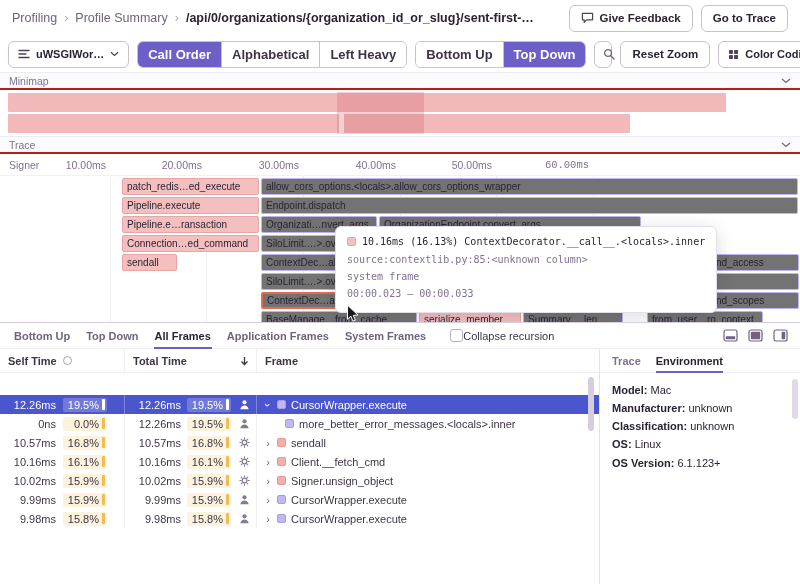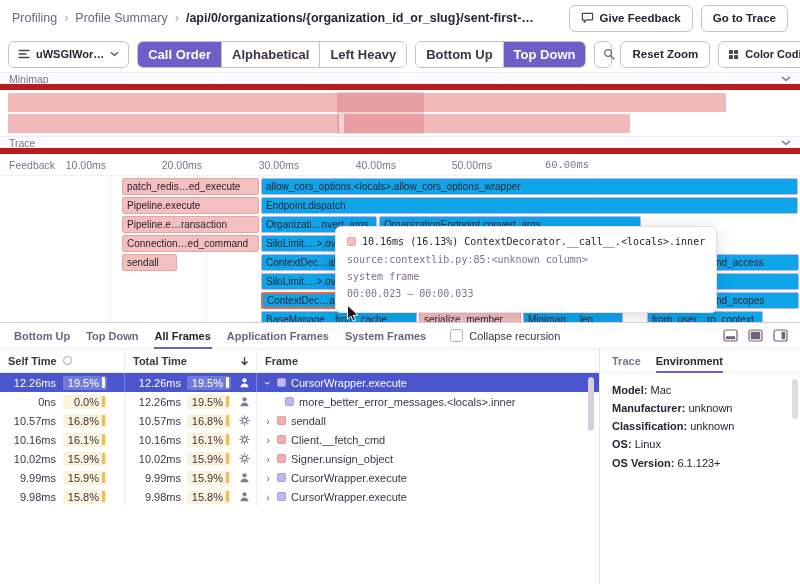--- a/index.html
+++ b/index.html
@@ -31,65 +31,65 @@
   .search { flex:1; min-width:0; height:27px; display:flex; align-items:center; gap:6px;
             border:1px solid #C8C0D0; border-radius:6px; padding:0 8px; color:#80708F; background:#fff; }
   .search input { border:0; outline:0; flex:1; min-width:0; background:transparent;
                   font-family:"Liberation Sans",sans-serif; font-size:11.5px; color:#2B2233; }
   .search input::placeholder { color:#80708F; }
   .icon { display:inline-flex; color:#71637E; flex:0 0 auto; }
   .btn .icon, .dd .icon { color:#4E4458; }
   
   .secbar { height:18px; display:flex; align-items:center; justify-content:space-between; padding:0 9px;
             font-size:10.5px; color:#80708F; background:#FBFAFC;
-            border-top:1px solid #EFEBF3; border-bottom:6px solid #b91c1c; }
+            border-top:1px solid #EFEBF3; border-bottom:2px solid #b91c1c; }
   
   .minimap { position:relative; height:46px; background:#fff; overflow:hidden; }
   .mmblock { position:absolute; border-radius:1px; }
   
   .axis { position:relative; height:22px; font-size:10.5px; color:#80708F; border-bottom:1px solid #F3F0F6; }
   .profile-label { position:absolute; left:9px; top:5px; }
   .tick-label { position:absolute; top:5px; width:68px; text-align:right; }
   .flamewrap { position:relative; height:146px; background:#fff; overflow:hidden; }
   .gridline { position:absolute; top:0; bottom:0; width:1px; background:#F1EDF4; }
   .frame { position:absolute; height:17px; line-height:15px; font-size:10px; color:#2B2233;
            border:1px solid; border-radius:2px; padding:0 4px; white-space:nowrap; overflow:hidden; cursor:pointer; }
-  .frame.purple { background:#0ea5e9; border-color:#C0B3F0; }
+  .frame.purple { background:#737373; border-color:#C0B3F0; }
   .frame.pink   { background:#F4C0BF; border-color:#E9A5A3; }
   .frame.highlight { border:2px solid #EC6A4C; line-height:13px; }
   .tooltip { position:absolute; left:335px; top:50px; width:382px; z-index:6; background:#fff;
              border:1px solid #E4DFE9; border-radius:6px; box-shadow:0 4px 18px rgba(43,34,51,.16);
              padding:9px 11px; font-family:"DejaVu Sans Mono", monospace; font-size:10px; }
   .tt-title { display:flex; align-items:center; gap:6px; color:#2B2233; margin-bottom:7px; white-space:nowrap; }
   .tt-swatch { width:9px; height:9px; border-radius:2px; background:#F4C0BF; border:1px solid #E9A5A3; flex:0 0 auto; }
   .tt-line { color:#80708F; margin-bottom:6px; white-space:nowrap; }
   .tt-line:last-child { margin-bottom:4px; }
   
   .bottom { position:absolute; left:0; right:0; top:322px; bottom:0; background:#fff;
             border-top:1px solid #D6CEDD; display:flex; flex-direction:column; }
   .tabbar { height:26px; flex:0 0 auto; display:flex; align-items:center; padding:0 6px; gap:2px;
             border-bottom:1px solid #EFEBF3; }
   .btab { border:0; background:none; cursor:pointer; height:100%; padding:0 8px; position:relative;
           font-family:"Liberation Sans",sans-serif; font-size:11px; font-weight:700; color:#71637E; }
   .btab.active { color:#2B2233; }
   .btab.active::after { content:""; position:absolute; left:7px; right:7px; bottom:-1px; height:2px; background:#6C5FC7; }
-  .collapse { display:flex; align-items:center; gap:6px; margin-left:14px; font-size:11px; color:#3E3446; cursor:pointer; }
+  .collapse { display:flex; align-items:center; margin-left:14px; font-size:11px; color:#3E3446; cursor:pointer; }
   .checkbox { width:13px; height:13px; border:1px solid #B8AEC2; border-radius:3px; background:#fff; }
   .layout-icons { margin-left:auto; display:flex; align-items:center; gap:10px; padding-right:6px; color:#71637E; }
   .layout-icons .icon { cursor:pointer; }
   .split { flex:1; display:flex; min-height:0; }
   .tablewrap { width:600px; flex:0 0 auto; border-right:1px solid #E7E1EC; display:flex; flex-direction:column; position:relative; }
   .thead { height:24px; flex:0 0 auto; display:flex; align-items:center; border-bottom:1px solid #EFEBF3;
            font-size:11px; font-weight:700; color:#3E3446; }
   .h-self  { width:125px; height:100%; display:flex; align-items:center; gap:6px; padding-left:8px; border-right:1px solid #F1EDF4; }
   .h-total { width:132px; height:100%; display:flex; align-items:center; gap:6px; padding-left:8px; border-right:1px solid #F1EDF4; }
   .h-frame { flex:1; padding-left:8px; }
   .sort-circle { width:9px; height:9px; border:1px solid #A99FB5; border-radius:50%; }
   .sort-arrow { margin-left:auto; margin-right:7px; color:#3E3446; display:inline-flex; }
-  .tbody { flex:1; position:relative; overflow:hidden; }
+  .tbody { flex:1; position:relative; overflow:hidden;margin-top:22px; }
   .trow { height:19px; display:flex; align-items:stretch; font-size:11px; color:#3E3446; cursor:pointer; }
   .c-self  { width:125px; display:flex; align-items:center; justify-content:flex-end; gap:7px; padding-right:17px; border-right:1px solid #F1EDF4; }
   .c-total { width:132px; display:flex; align-items:center; justify-content:flex-end; gap:6px; padding-right:5px;  border-right:1px solid #F1EDF4; }
   .tval { min-width:44px; text-align:right; }
   .pct { display:flex; align-items:center; justify-content:flex-end; gap:3px; width:44px;
          background:#FCF3DC; border-radius:2px; padding:1px 2px 1px 0; }
   .bar { width:3px; height:11px; background:#EDBE55; border-radius:1px; }
   .ticon { display:inline-flex; width:14px; justify-content:center; color:#857A92; }
   .ticon.user svg { fill:currentColor; }
   .ticon.gear svg { stroke:currentColor; fill:none; }
@@ -222,21 +222,21 @@
 
 <div class="secbar">
   <span>Trace</span>
   <span class="icon">
     <svg width="10" height="6" viewBox="0 0 10 6">
         <path d="M1 1l4 3.5L9 1" fill="none" stroke="currentColor" stroke-width="1.3"></path>
       </svg>
   </span>
 </div>
 <div class="axis">
-  <span class="profile-label">Feedback</span>
+  <span class="profile-label">Signer</span>
 <span class="tick-label" style="left: 38px;">10.00ms</span>
     <span class="tick-label" style="left: 134px;">20.00ms</span>
     <span class="tick-label" style="left: 231px;">30.00ms</span>
     <span class="tick-label" style="left: 328px;">40.00ms</span>
     <span class="tick-label" style="left: 424px;">50.00ms</span>
     <span class="tick-label" style="left: 521px; font-family: Liberation Mono, monospace;">60.00ms</span>
   </div>
 <div class="flamewrap">
     <div class="gridline" style="left: 593px;"></div>
     <div class="gridline" style="left: 496px;"></div>
@@ -255,21 +255,21 @@
     <div class="frame purple" style="left: 261px; top: 59px; width: 116px;">SiloLimit.…&gt;.over…</div>
     <div class="frame pink" style="left: 122px; top: 78px; width: 55px;">sendall</div>
     <div class="frame purple" style="left: 261px; top: 78px; width: 76px;">ContextDec…als&gt;.i…</div>
     <div class="frame purple" style="left: 711px; top: 78px; width: 88px;">nd_access</div>
     <div class="frame purple" style="left: 261px; top: 97px; width: 76px;">SiloLimit.…&gt;.over</div>
     <div class="frame purple" style="left: 711px; top: 97px; width: 88px;"></div>
     <div class="frame purple highlight" style="left: 261px; top: 116px; width: 76px;">ContextDec…als&gt;.i</div>
     <div class="frame purple" style="left: 711px; top: 116px; width: 88px;">nd_scopes</div>
     <div class="frame purple" style="left: 261px; top: 135px; width: 156px;">BaseManage…from_cache</div>
     <div class="frame pink" style="left: 419px; top: 135px; width: 102px;">serialize_member</div>
-    <div class="frame purple" style="left: 523px; top: 135px; width: 100px;">Minimap.__len__</div>
+    <div class="frame purple" style="left: 523px; top: 135px; width: 100px;">Summary.__len__</div>
     <div class="frame purple" style="left: 647px; top: 135px; width: 116px;">from_user…ro_context</div>
     <div class="tooltip">
     <div class="tt-title">
       <span class="tt-swatch"></span>
       <span>10.16ms (16.13%) ContextDecorator.__call__.&lt;locals&gt;.inner</span>
     </div>
     <div class="tt-line">source:contextlib.py:85:&lt;unknown column&gt;</div>
     <div class="tt-line">system frame</div>
     <div class="tt-line">00:00.023 — 00:00.033</div>
   </div>

